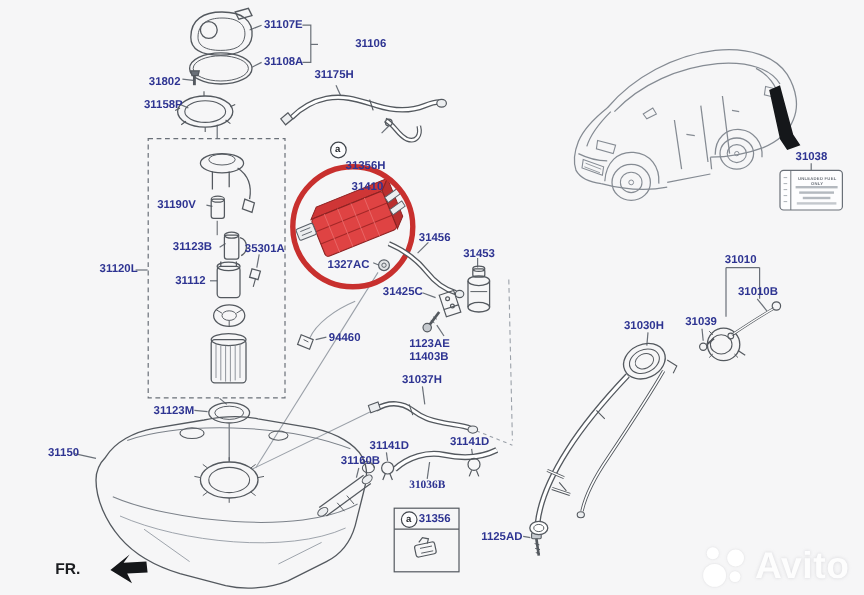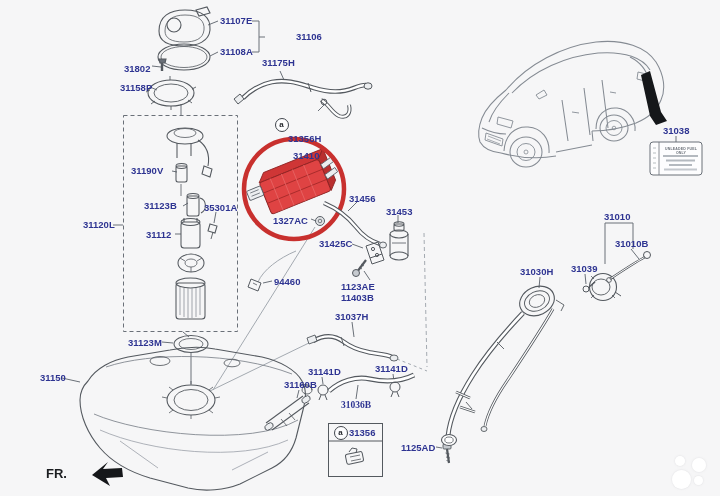--- a/index.html
+++ b/index.html
@@ -383,15 +383,16 @@
 
 <div class="fr"><span>FR.</span></div>
 
 <div class="watermark">
   <span class="wm-logo">
         <i class="c1"></i>
         <i class="c2"></i>
         <i class="c3"></i>
         <i class="c4"></i>
       </span>
+  <span class="wm-text">Avito</span>
 </div>
 
 </div>
 
 </body></html>

